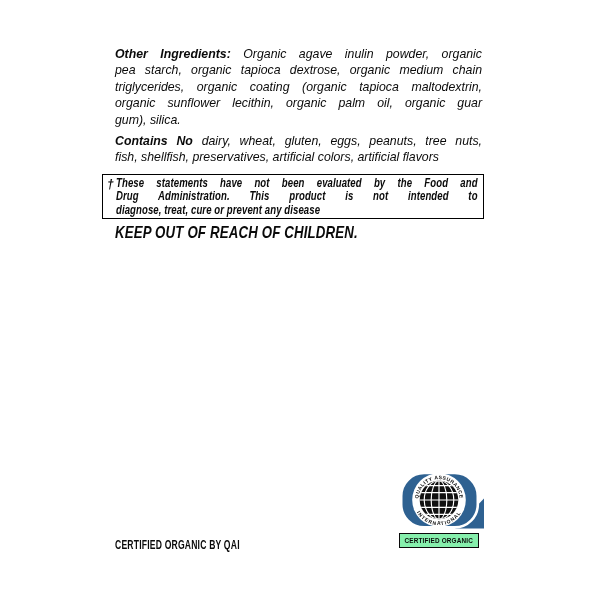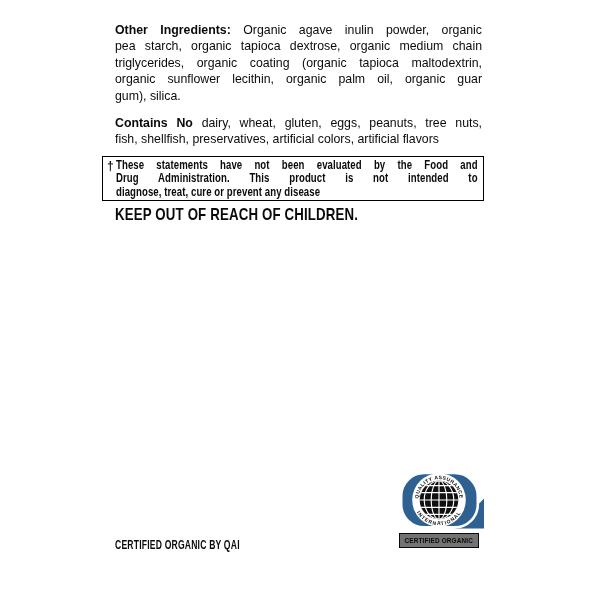--- a/index.html
+++ b/index.html
@@ -1,25 +1,25 @@
 <!DOCTYPE html>
 <html><head>
 <meta charset="utf-8">
 <style>
   html,body { margin:0; padding:0; }
   body {
     width:600px; height:600px; position:relative; overflow:hidden;
     background:#ffffff; color:#0a0a0a;
     font-family:"Liberation Sans", sans-serif;
   }
-  .label-col { position:absolute; left:115px; top:22px; width:367px; }
+  .label-col { position:absolute; left:115px; top:46px; width:367px;font-style:italic; }
 
   
   .para { margin:0; }
-  .para + .para { margin-top:11px; }
+  .para + .para { margin-top:5px; }
   .tline {
     font-size:13.5px; line-height:16.4px; height:16.4px;
     width:402px; transform:scaleX(0.913); transform-origin:0 0;
   }
   .jline { text-align:justify; text-align-last:justify; }
   .lline { text-align:left; }
   .lead { font-weight:bold; }
 
   
   .fda-box {
@@ -48,21 +48,21 @@
     position:absolute; left:115px; top:537px;
     font-size:13px; font-weight:bold; white-space:nowrap;
     transform:scaleX(0.66); transform-origin:0 0; letter-spacing:0.3px;
   }
 
   
   .seal { position:absolute; left:399px; top:471px; width:86px; height:78px; }
   .seal svg { position:absolute; left:0; top:0; display:block; }
   .seal .badge {
     position:absolute; left:0px; top:62px; width:80px; height:14.5px;
-    box-sizing:border-box; border:1.3px solid #0a0a0a; background:#737373;
+    box-sizing:border-box; border:1.3px solid #0a0a0a; background:#86efac;
     display:flex; align-items:center; justify-content:center;
   }
   .seal .badge span {
     font-size:7.6px; font-weight:bold; letter-spacing:0.2px;
     white-space:nowrap; transform:scaleX(0.84);
   }
   .arc-text { font-family:"Liberation Sans", sans-serif; font-weight:bold; fill:#0e0e0e; }
 </style>
 </head>
 <body>

